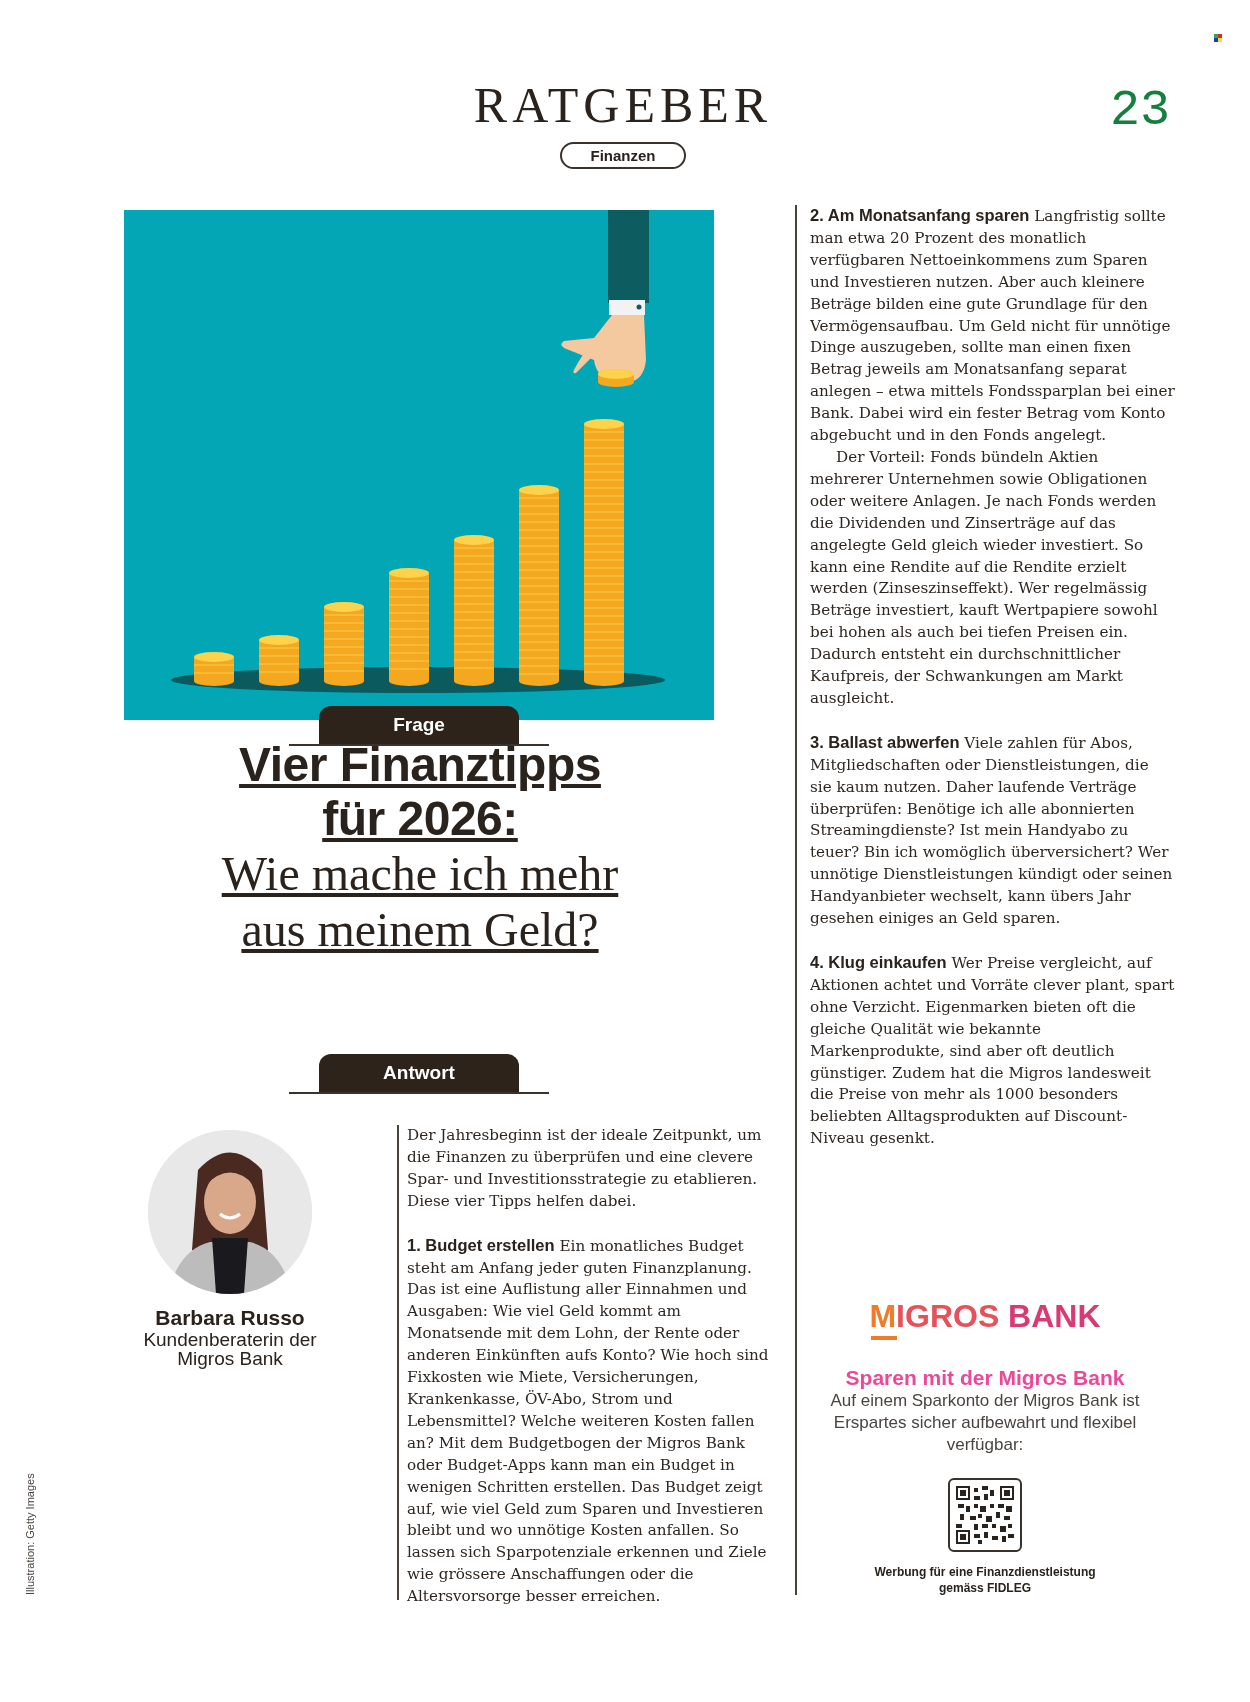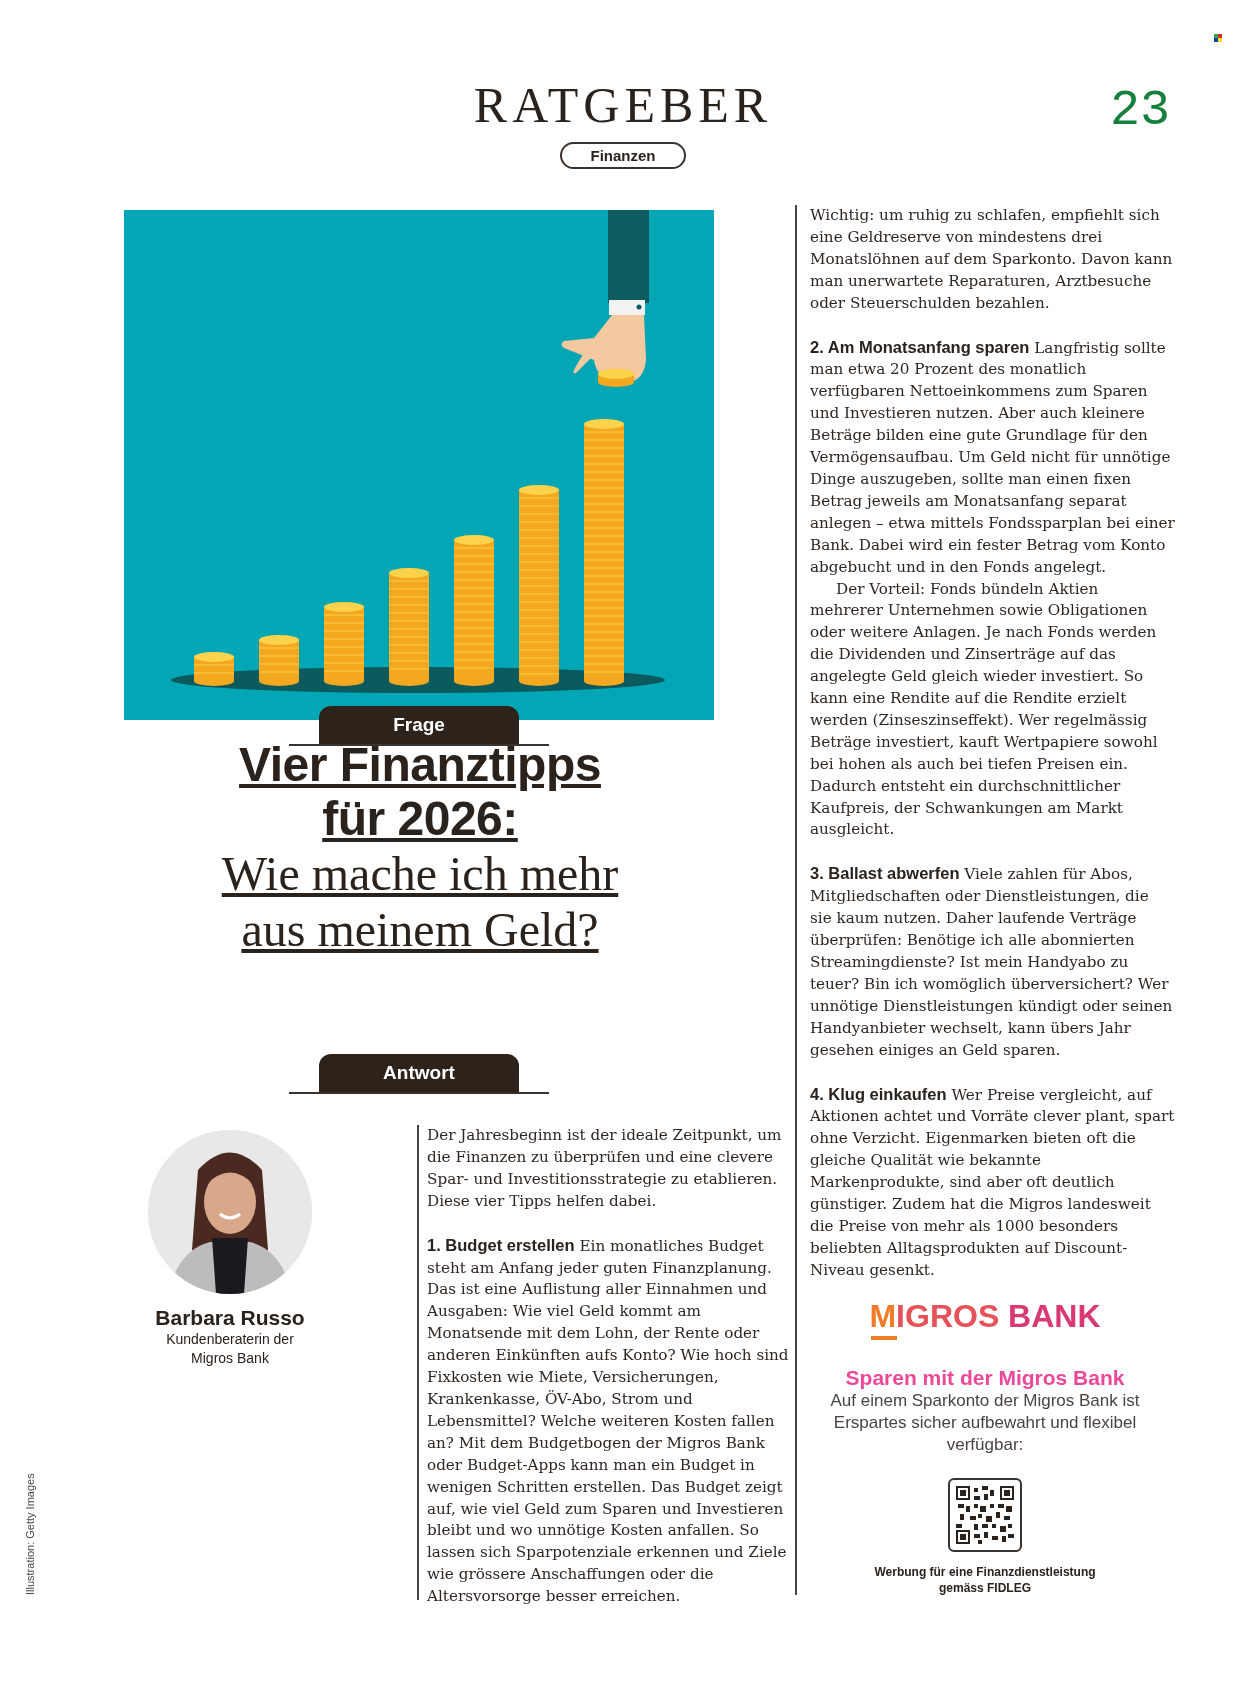--- a/index.html
+++ b/index.html
@@ -21,29 +21,29 @@
     .kicker .tab { position: absolute; left: 30px; top: 0; width: 200px; height: 38px; background: #2e231a; border-radius: 12px 12px 0 0; color: #fff; font-family: "Liberation Sans", sans-serif; font-size: 19px; font-weight: bold; text-align: center; line-height: 38px; }
     .kicker .rule { position: absolute; left: 0; top: 38px; width: 260px; height: 2px; background: #3a322c; }
 
     .headline { position: absolute; left: 160px; top: 738px; width: 520px; text-align: center; text-decoration: underline; }
     .headline-bold { font-family: "Liberation Sans", sans-serif; font-weight: bold; font-size: 48px; line-height: 54px; color: #2a221c; letter-spacing: -0.5px; }
     .headline-serif { font-family: "Liberation Serif", serif; font-size: 48px; line-height: 56px; color: #2a221c; }
 
     .author { position: absolute; left: 130px; top: 1130px; width: 200px; text-align: center; }
     .avatar { width: 164px; height: 164px; border-radius: 50%; margin: 0 auto; background: #e9e9ea; overflow: hidden; position: relative; }
     .author-name { margin-top: 12px; font-family: "Liberation Sans", sans-serif; font-weight: bold; font-size: 21px; color: #2a221c; }
-    .author-role { font-family: "Liberation Sans", sans-serif; font-size: 14px; line-height: 19px; color: #2a221c; }
+    .author-role { font-family: "Liberation Sans", sans-serif; font-size: 19px; line-height: 19px; color: #2a221c; }
 
     .col { position: absolute; border-left: 2px solid #4a423c; padding-left: 13px; font-family: "DejaVu Serif", serif; font-size: 15.2px; line-height: 21.9px; color: #2e2620; }
     .col p { margin: 0; }
     .col p + p.gap { margin-top: 22px; }
     .col .indent { text-indent: 26px; }
     .col b { font-family: "Liberation Sans", sans-serif; font-weight: bold; font-size: 16.5px; color: #2a221c; }
 
-    .col-mid { left: 417px; top: 1125px; width: 380px; height: 475px; padding-left: 8px; }
+    .col-mid { left: 397px; top: 1125px; width: 380px; height: 475px; padding-left: 8px; }
     .col-right { left: 795px; top: 205px; width: 380px; height: 1390px; }
 
     .ad { position: absolute; left: 820px; top: 1300px; width: 330px; text-align: center; font-family: "Liberation Sans", sans-serif; }
     .ad-logo { font-weight: bold; font-size: 32px; letter-spacing: 0px; line-height: 1; position: relative; display: inline-block; }
     .ad-logo .l1 { color: #f07c2a; }
     .ad-logo .l2 { color: #e5525a; }
     .ad-logo .l3 { color: #d93a74; }
     .ad-logo .underline { position: absolute; left: 2px; top: 36px; width: 26px; height: 4px; background: #f07c2a; }
     .ad-title { margin-top: 34px; font-weight: bold; font-size: 21px; color: #ec4899; }
     .ad-body { font-size: 17px; line-height: 22px; color: #4a4440; }
@@ -167,21 +167,20 @@
   <div class="author-role">Kundenberaterin der</div>
   <div class="author-role">Migros Bank</div>
 </div>
 
 <div class="col col-mid">
   <p>Der Jahresbeginn ist der ideale Zeitpunkt, um die Finanzen zu überprüfen und eine clevere Spar- und Investitionsstrategie zu etablieren. Diese vier Tipps helfen dabei.</p>
   <p class="gap"><b>1. Budget erstellen</b> <span>Ein monatliches Budget steht am Anfang jeder guten Finanzplanung. Das ist eine Auflistung aller Einnahmen und Ausgaben: Wie viel Geld kommt am Monatsende mit dem Lohn, der Rente oder anderen Einkünften aufs Konto? Wie hoch sind Fixkosten wie Miete, Versicherungen, Krankenkasse, ÖV-Abo, Strom und Lebensmittel? Welche weiteren Kosten fallen an? Mit dem Budgetbogen der Migros Bank oder Budget-Apps kann man ein Budget in wenigen Schritten erstellen. Das Budget zeigt auf, wie viel Geld zum Sparen und Investieren bleibt und wo unnötige Kosten anfallen. So lassen sich Sparpotenziale erkennen und Ziele wie grössere Anschaffungen oder die Altersvorsorge besser erreichen.</span></p>
 </div>
 
 <div class="col col-right">
-  <p>Wichtig: um ruhig zu schlafen, empfiehlt sich eine Geldreserve von mindestens drei Monatslöhnen auf dem Sparkonto. Davon kann man unerwartete Reparaturen, Arztbesuche oder Steuerschulden bezahlen.</p>
   <p class="gap"><b>2. Am Monatsanfang sparen</b> <span>Langfristig sollte man etwa 20 Prozent des monatlich verfügbaren Nettoeinkommens zum Sparen und Investieren nutzen. Aber auch kleinere Beträge bilden eine gute Grundlage für den Vermögensaufbau. Um Geld nicht für unnötige Dinge auszugeben, sollte man einen fixen Betrag jeweils am Monatsanfang separat anlegen – etwa mittels Fondssparplan bei einer Bank. Dabei wird ein fester Betrag vom Konto abgebucht und in den Fonds angelegt.</span></p>
   <p class="indent">Der Vorteil: Fonds bündeln Aktien mehrerer Unternehmen sowie Obligationen oder weitere Anlagen. Je nach Fonds werden die Dividenden und Zinserträge auf das angelegte Geld gleich wieder investiert. So kann eine Rendite auf die Rendite erzielt werden (Zinseszinseffekt). Wer regelmässig Beträge investiert, kauft Wertpapiere sowohl bei hohen als auch bei tiefen Preisen ein. Dadurch entsteht ein durchschnittlicher Kaufpreis, der Schwankungen am Markt ausgleicht.</p>
   <p class="gap"><b>3. Ballast abwerfen</b> <span>Viele zahlen für Abos, Mitgliedschaften oder Dienstleistungen, die sie kaum nutzen. Daher laufende Verträge überprüfen: Benötige ich alle abonnierten Streamingdienste? Ist mein Handyabo zu teuer? Bin ich womöglich überversichert? Wer unnötige Dienstleistungen kündigt oder seinen Handyanbieter wechselt, kann übers Jahr gesehen einiges an Geld sparen.</span></p>
   <p class="gap"><b>4. Klug einkaufen</b> <span>Wer Preise vergleicht, auf Aktionen achtet und Vorräte clever plant, spart ohne Verzicht. Eigenmarken bieten oft die gleiche Qualität wie bekannte Markenprodukte, sind aber oft deutlich günstiger. Zudem hat die Migros landesweit die Preise von mehr als 1000 besonders beliebten Alltagsprodukten auf Discount-Niveau gesenkt.</span></p>
 </div>
 
 <div class="ad">
   <div class="ad-logo">
     <span class="l1">M</span><span class="l2">IGROS </span><span class="l3">BANK</span>
     <span class="underline"></span>

